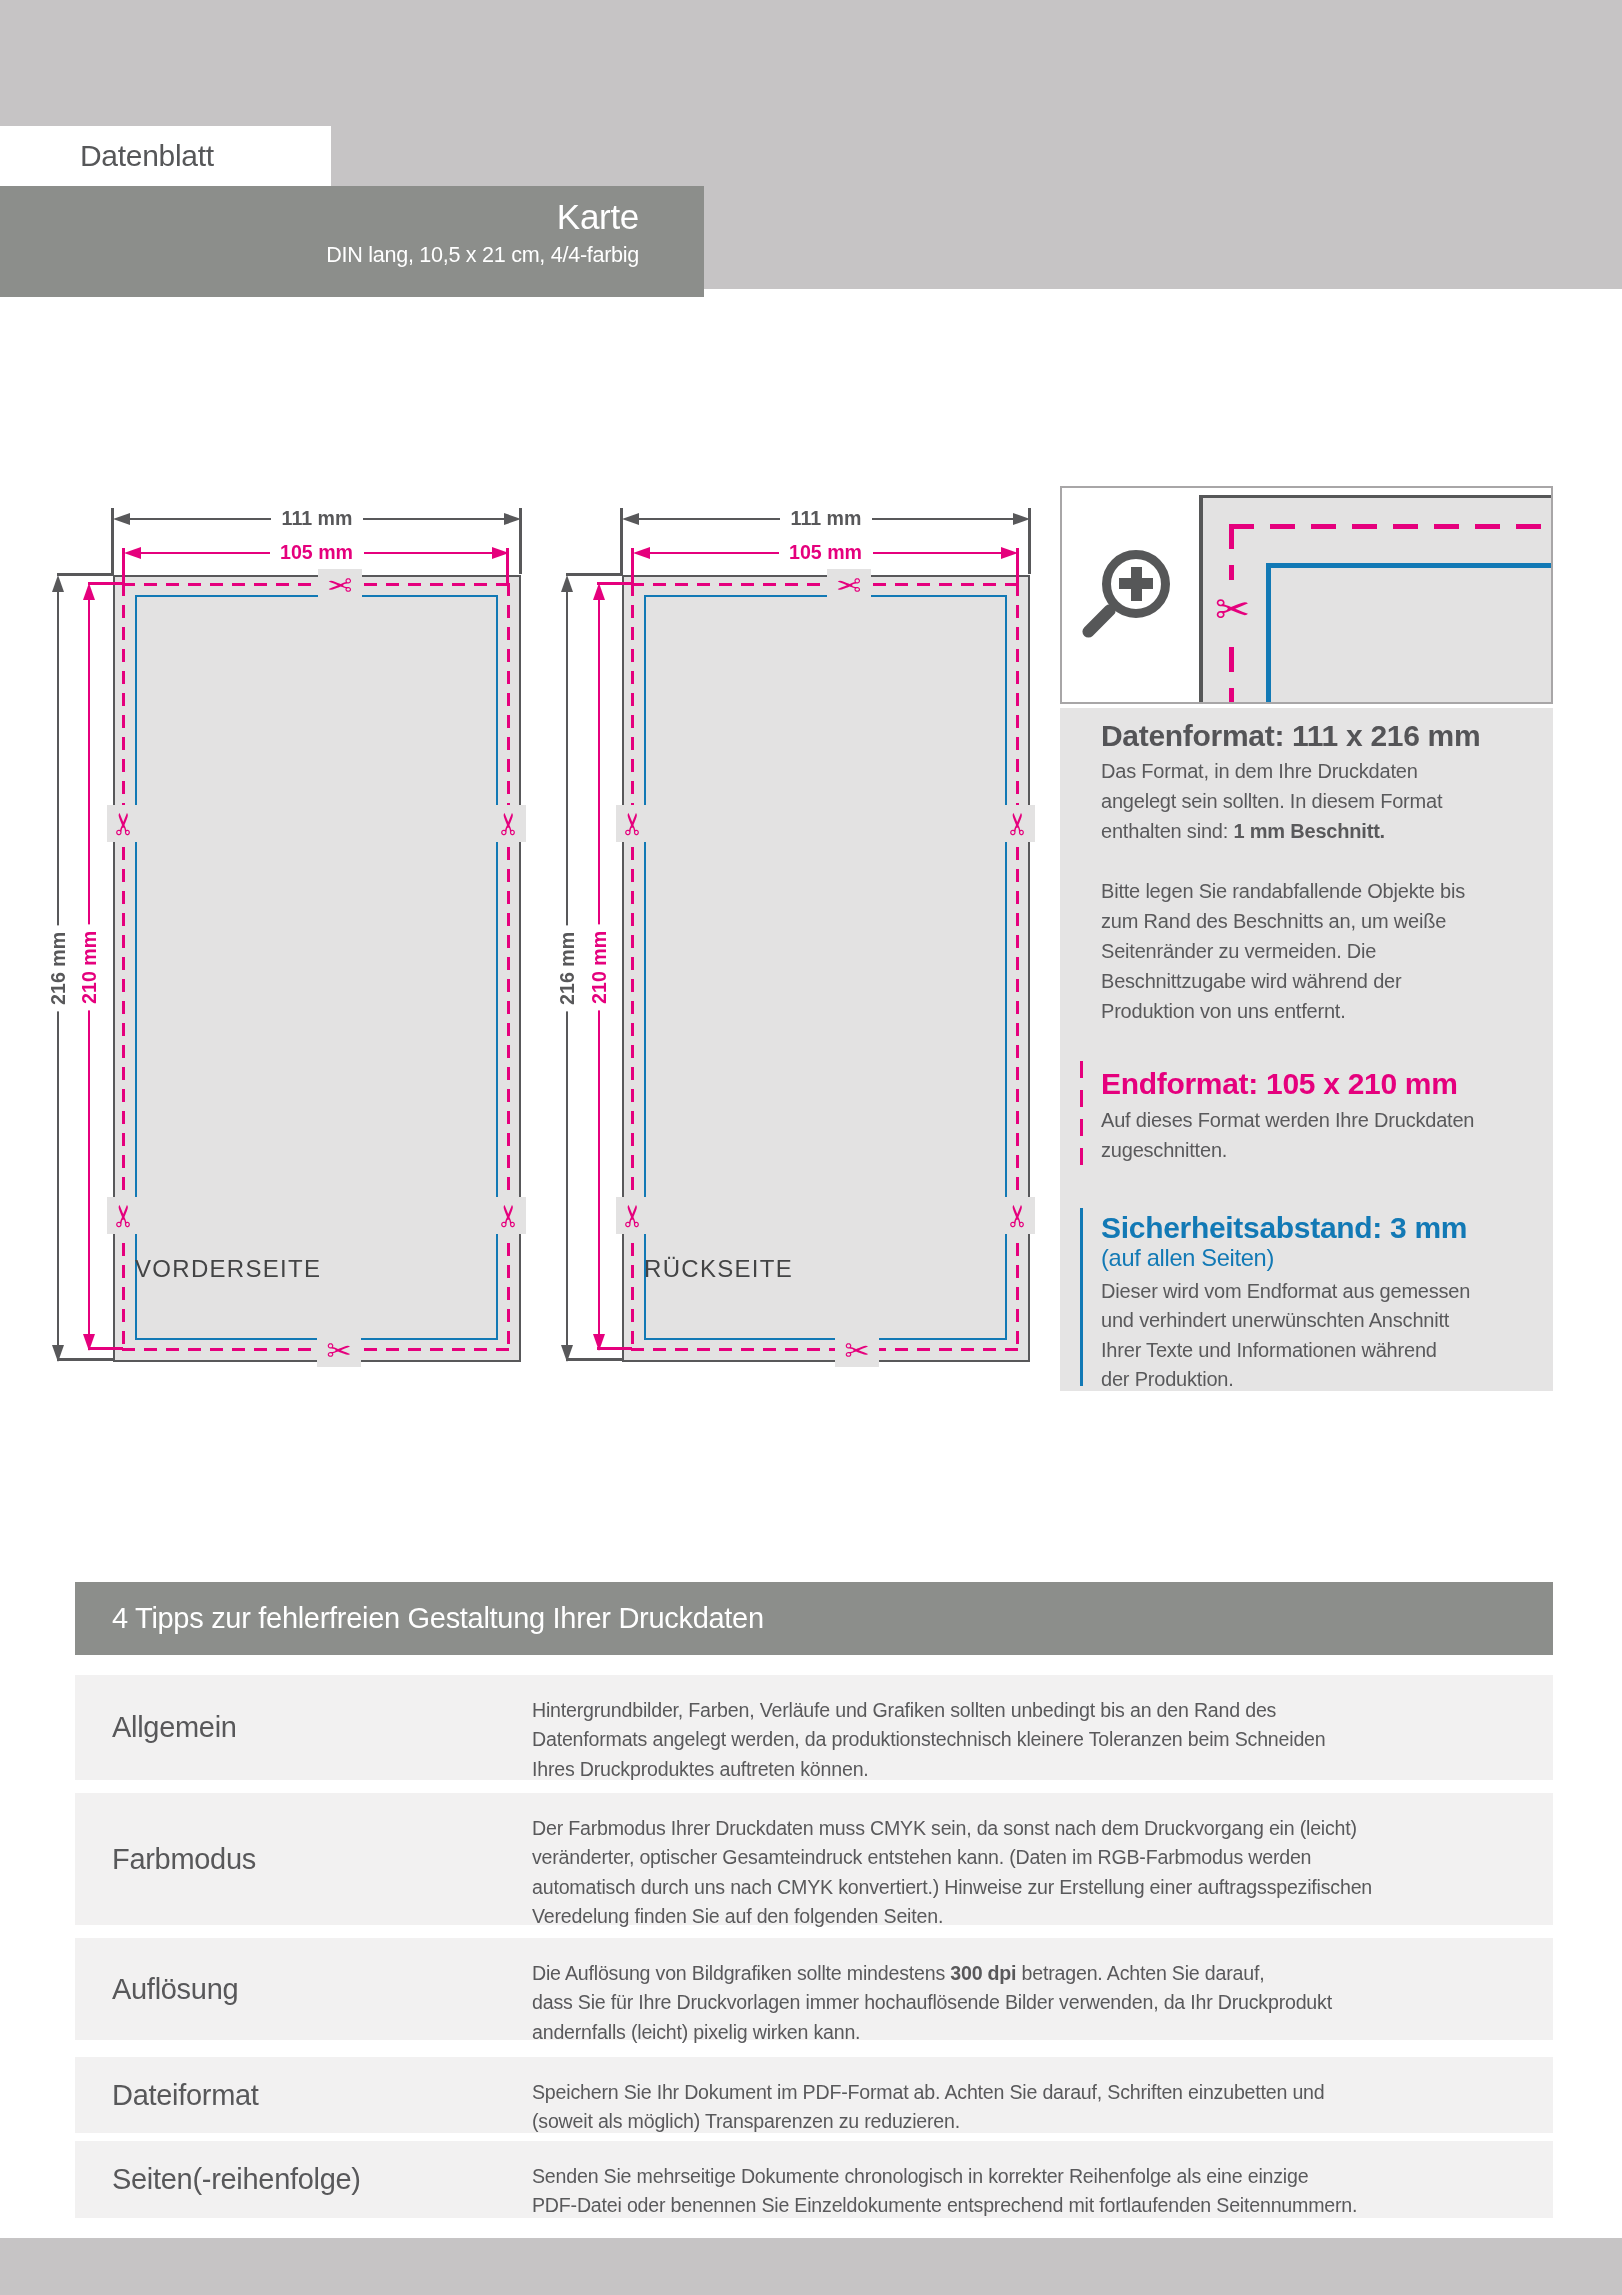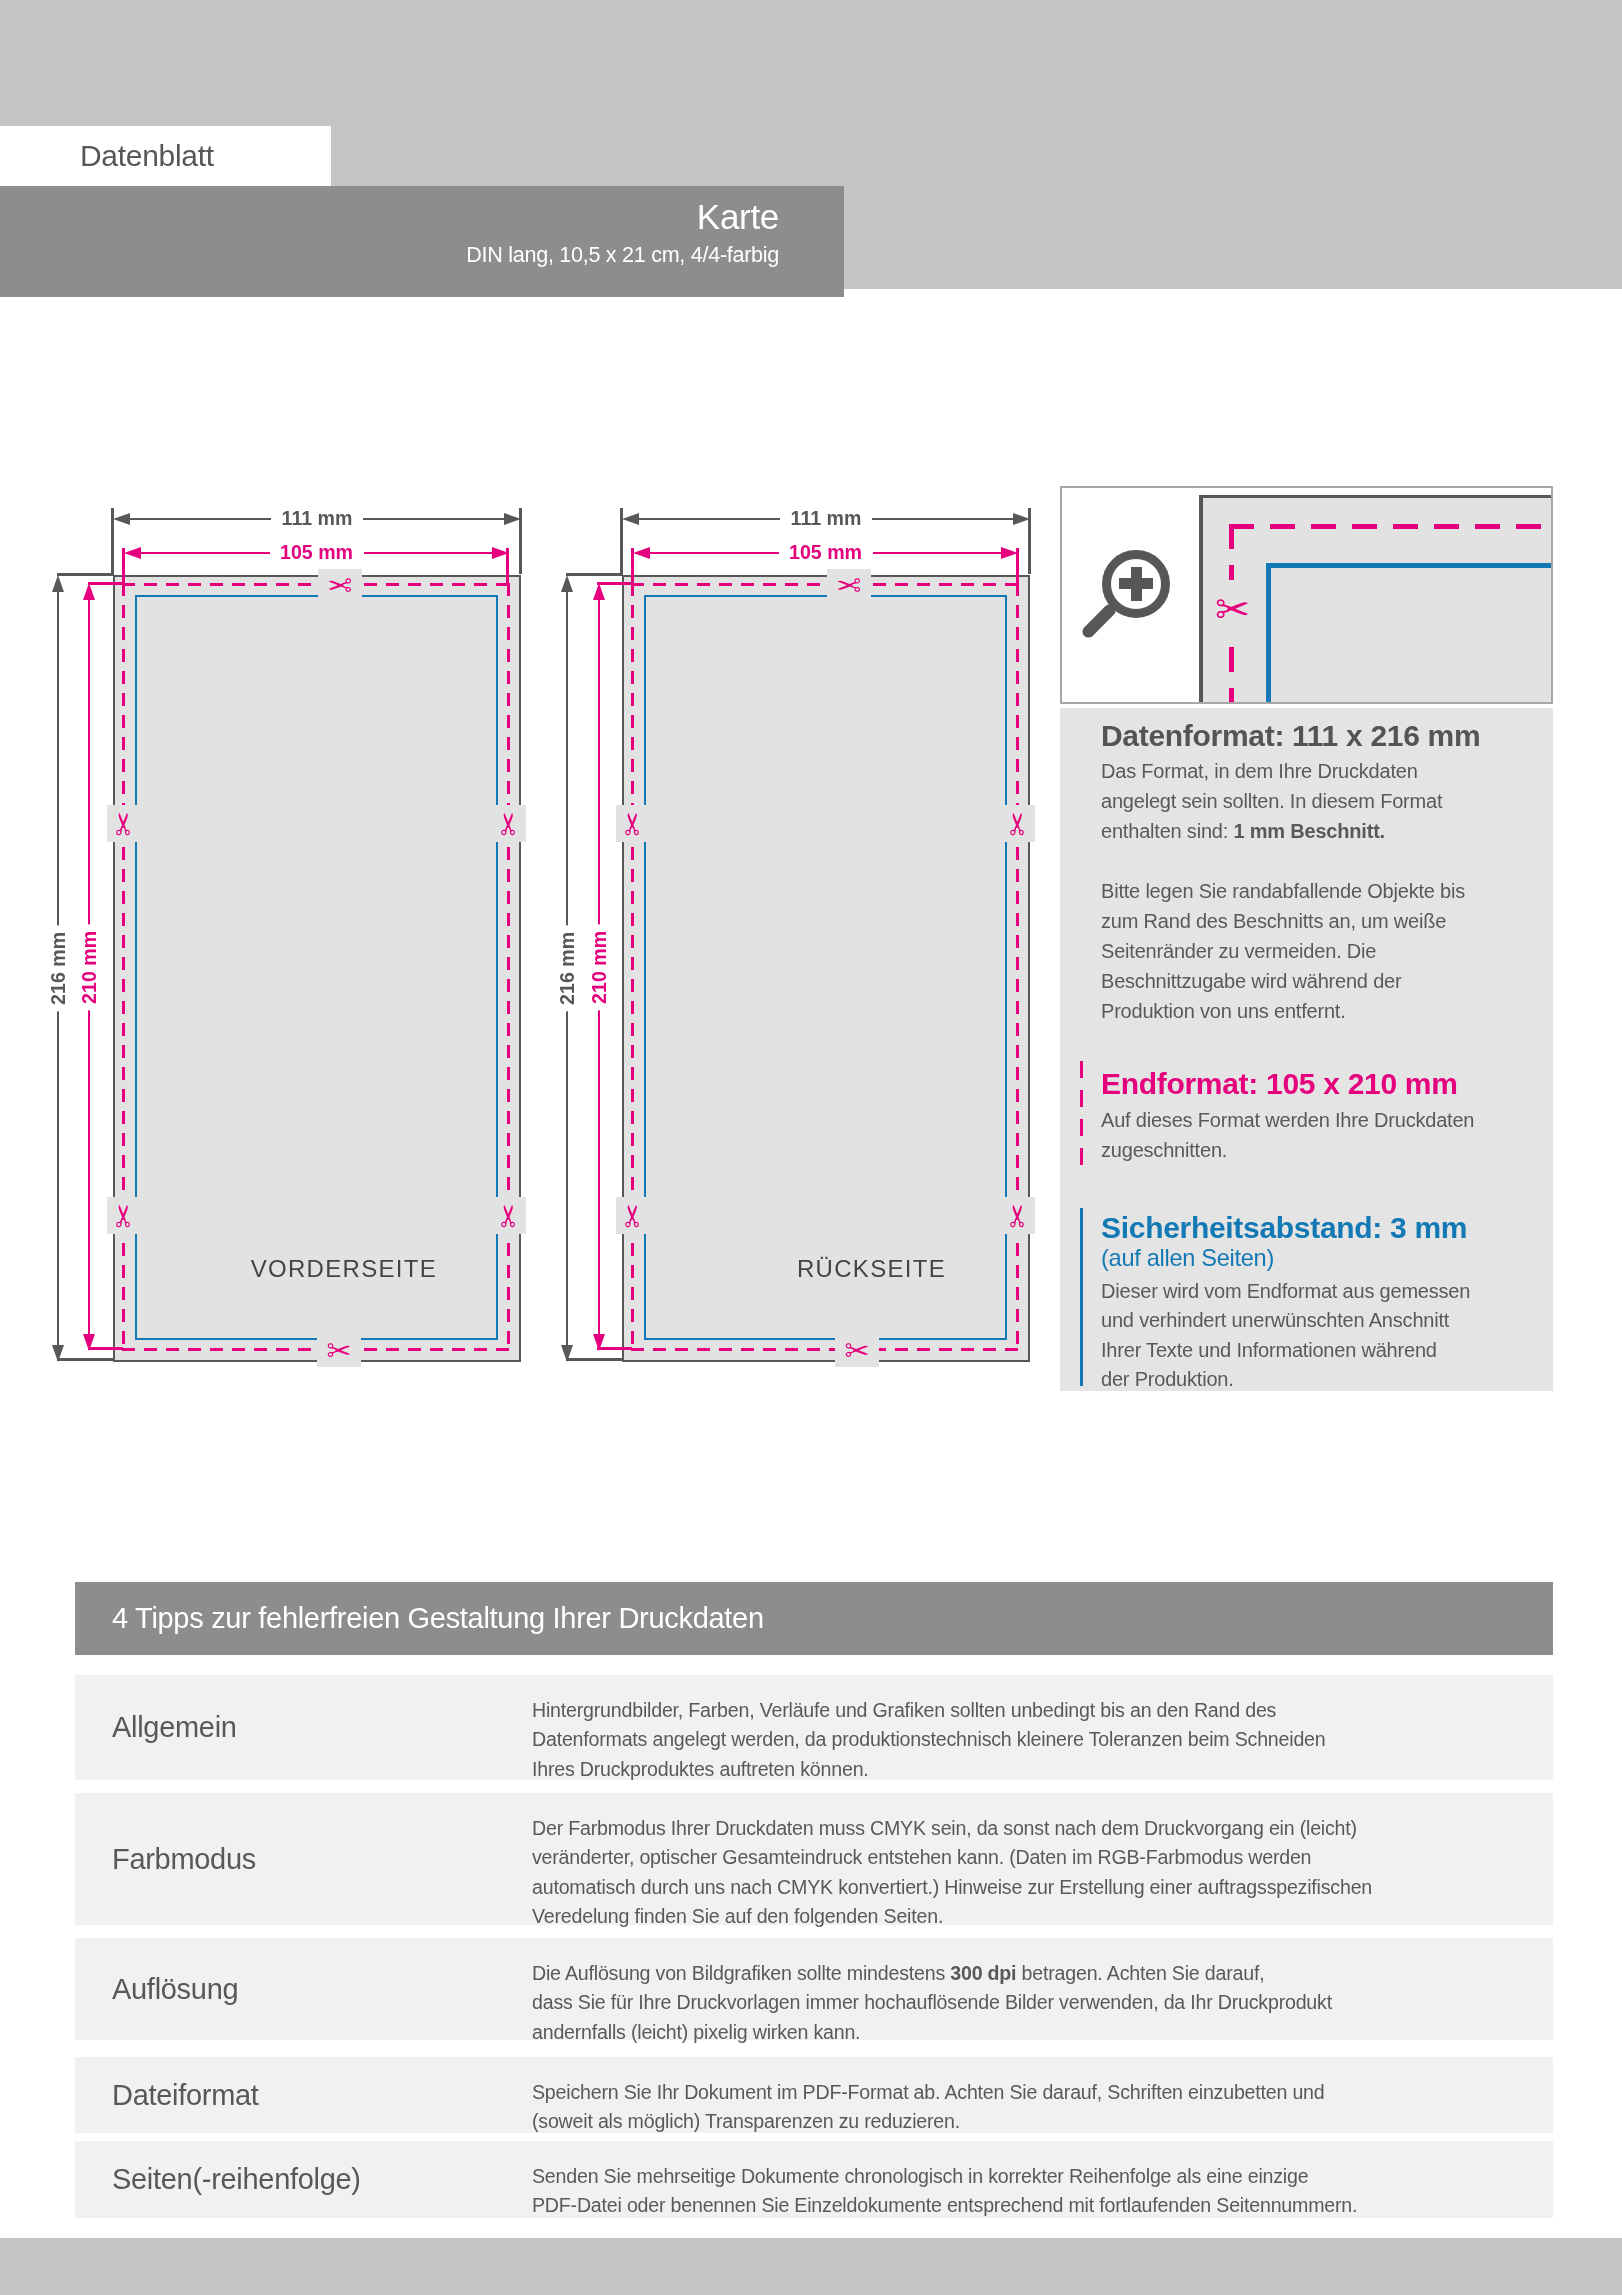--- a/index.html
+++ b/index.html
@@ -17,21 +17,21 @@
   }
   *{margin:0;padding:0;box-sizing:border-box}
   html,body{background:#fff}
   body{font-family:"Liberation Sans",sans-serif;color:var(--body)}
   .page{position:relative;width:1623px;height:2295px;background:#fff;overflow:hidden}
 
   
   .band{position:absolute;left:0;top:0;width:1623px;height:289px;background:var(--band)}
   .datenblatt{position:absolute;left:0;top:126px;width:331px;height:60px;background:#fff;
     font-size:30px;color:#565759;line-height:60px;padding-left:80px;letter-spacing:-0.3px}
-  .banner{position:absolute;left:0;top:186px;width:844px;height:111px;background:var(--banner);
+  .banner{position:absolute;left:0;top:186px;width:704px;height:111px;background:var(--banner);
     color:#fff;text-align:right;padding-right:65px}
   .banner .t{font-size:35px;margin-top:10.5px;letter-spacing:-0.3px}
   .banner .s{font-size:21.6px;margin-top:5.2px;letter-spacing:-0.3px}
 
   
   .card{position:absolute;top:575px;width:408px;height:787px;background:var(--cardfill);border:2.6px solid var(--ink)}
   .bluerect{position:absolute;top:595px;width:363px;height:745px;border:2.6px solid var(--blue)}
   .bar{position:absolute;background:var(--ink)}
   .bar.m{background:var(--magenta)}
   .dash-h{position:absolute;background:repeating-linear-gradient(90deg,var(--magenta) 0 13px,transparent 13px 22px)}
@@ -53,21 +53,21 @@
   .tu{width:0;height:0;border-left:6.5px solid transparent;border-right:6.5px solid transparent;border-bottom:17px solid currentColor}
   .td{width:0;height:0;border-left:6.5px solid transparent;border-right:6.5px solid transparent;border-top:17px solid currentColor}
 
   .scis{position:absolute;display:flex;align-items:center;justify-content:center;
     color:var(--magenta);background:var(--cardfill);font-size:30px;line-height:1;
     font-family:"DejaVu Sans",sans-serif}
   .scis .g{display:block}
   .scis .flip{transform:scaleX(-1)}
   .scis .down{transform:rotate(-90deg)}
 
-  .sidelabel{position:absolute;width:302px;text-align:right;font-size:24px;color:#434445;letter-spacing:1.3px}
+  .sidelabel{position:absolute;width:302px;text-align:left;font-size:24px;color:#434445;letter-spacing:1.3px}
 
   
   .whitebox{position:absolute;left:1060px;top:486px;width:493px;height:218px;background:#fff;
     border:2.6px solid var(--boxborder);overflow:hidden}
   .whitebox .fill{position:absolute;left:139px;top:6.5px;right:0;bottom:0;background:var(--cardfill)}
   .mag-circle{position:absolute;left:40px;top:62px;width:68px;height:68px;border:9.8px solid #565758;border-radius:50%}
   .mag-bar{position:absolute;background:#565758}
   .mag-handle{position:absolute;left:15.7px;top:127px;width:42px;height:11.8px;background:#565758;border-radius:5.9px;transform:rotate(-45deg)}
   .detail-scis{position:absolute;left:147px;top:92px;width:47px;height:60px;display:flex;align-items:center;justify-content:center;
     color:var(--magenta);background:var(--cardfill);font-size:42px;line-height:1;font-family:"DejaVu Sans",sans-serif}

